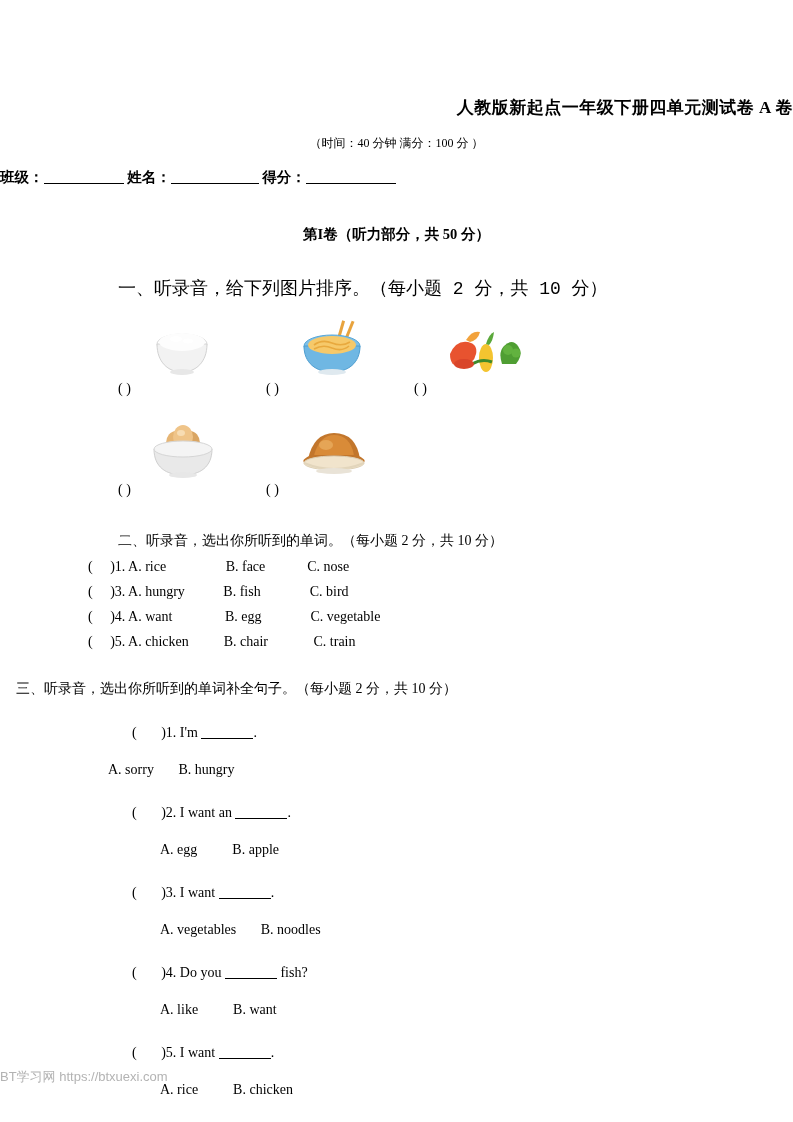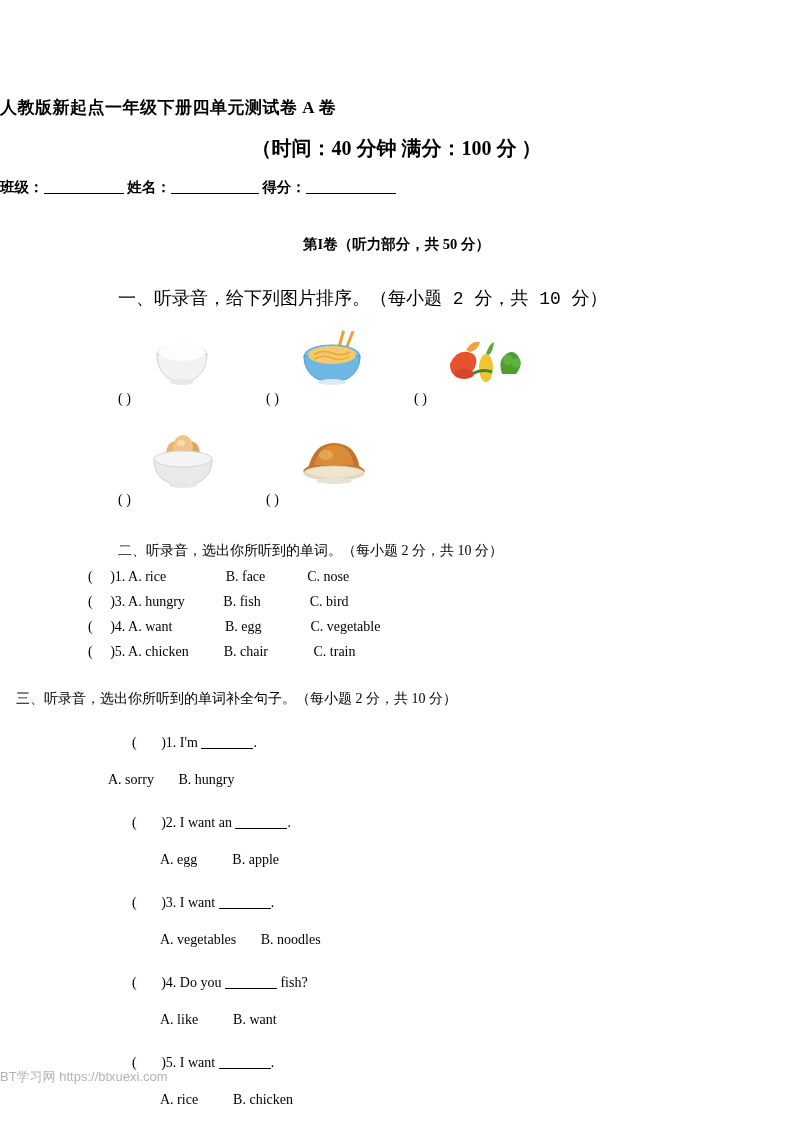--- a/index.html
+++ b/index.html
@@ -16,30 +16,30 @@
   }
   .page {
     position: relative;
     width: 793px;
     height: 1122px;
     box-sizing: border-box;
     padding: 0;
     overflow: hidden;
   }
   .doc-title {
-    text-align: left;
+    text-align: right;
     font-size: 17px;
     font-weight: bold;
     margin-top: 96px;
     letter-spacing: 0.5px;
   }
   .doc-subtitle {
     text-align: center;
-    font-size: 20px;
-    font-weight: bold;
+    font-size: 12px;
+    font-weight: normal;
     margin-top: 16px;
   }
   .info-line {
     text-align: left;
     font-size: 14.5px;
     font-weight: bold;
     margin-top: 16px;
   }
   .blank-ul {
     display: inline-block;

